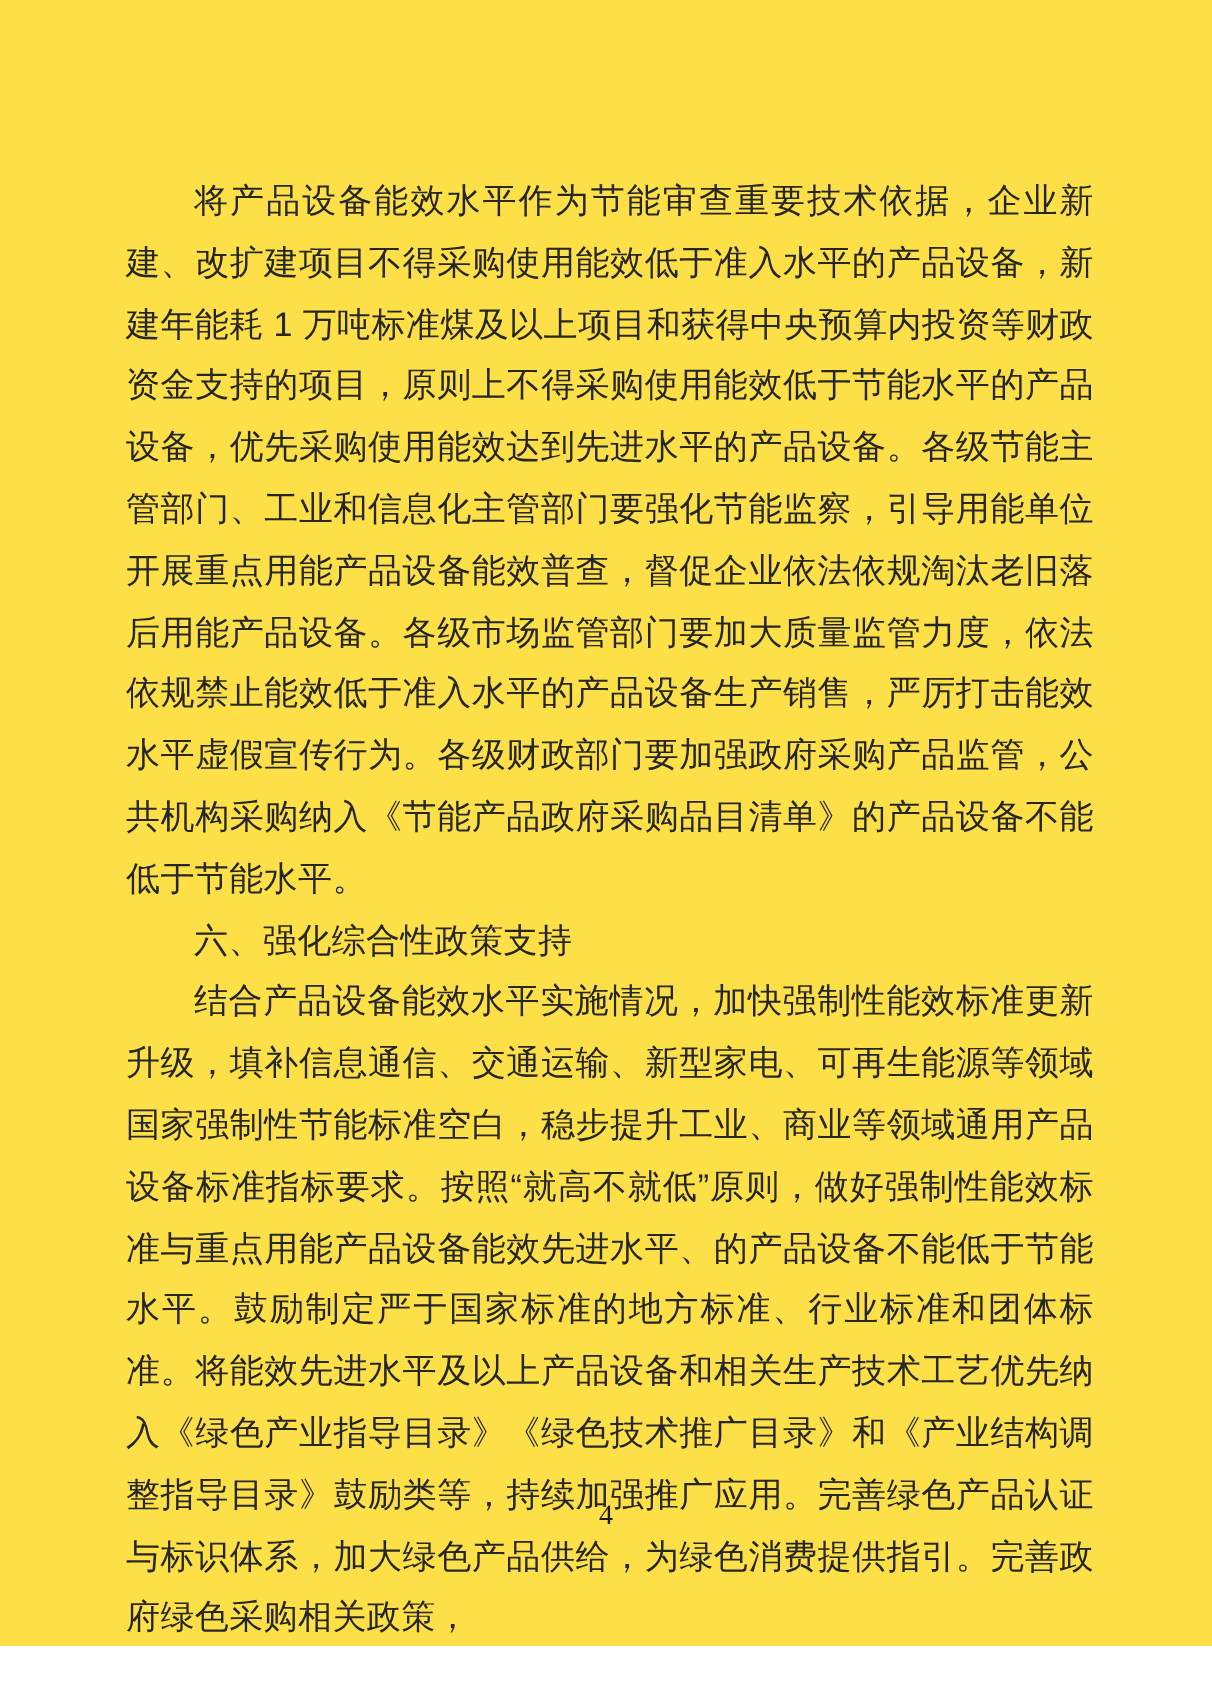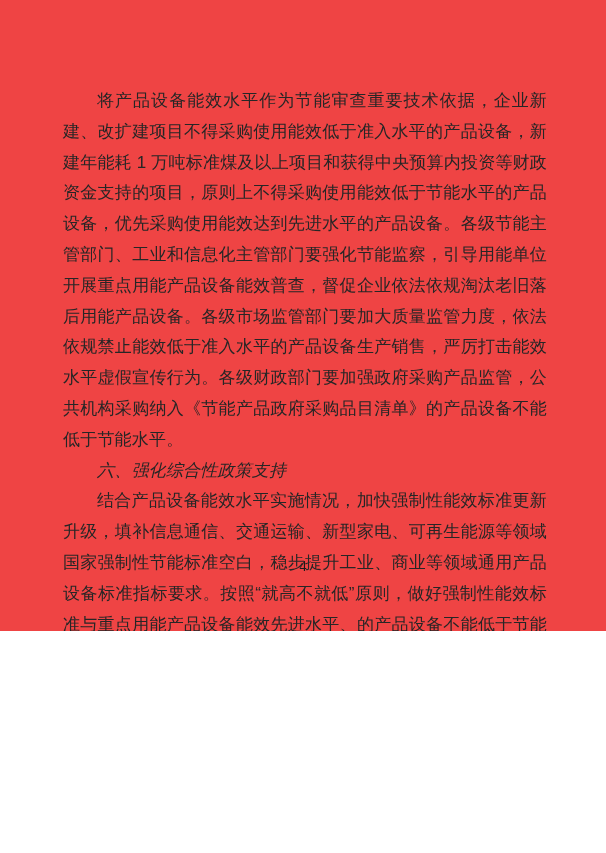--- a/index.html
+++ b/index.html
@@ -3,22 +3,22 @@
 <meta charset="utf-8">
 <style>
   html, body {
     margin: 0;
     padding: 0;
     background: #ffffff;
   }
   .page {
     position: relative;
     width: 606px;
-    height: 631px;
-    background: #ef4444;
+    height: 823px;
+    background: #fde047;
     box-sizing: border-box;
     font-family: "Liberation Sans", sans-serif;
     color: #262626;
     overflow: hidden;
   }
   .content {
     position: absolute;
     top: 86px;
     left: 63px;
     width: 484px;
@@ -30,21 +30,20 @@
     font-size: 17px;
     font-weight: normal;
     line-height: 30.8px;
     text-align: justify;
     text-indent: 2em;
     letter-spacing: 0.2px;
     word-break: break-all;
   }
   .content h2 {
     text-align: left;
-    font-style: italic;
   }
   .page-number {
     position: absolute;
     left: 0;
     right: 0;
     bottom: 56px;
     text-align: center;
     font-family: "Liberation Serif", serif;
     font-size: 14px;
     color: #1a1a1a;

